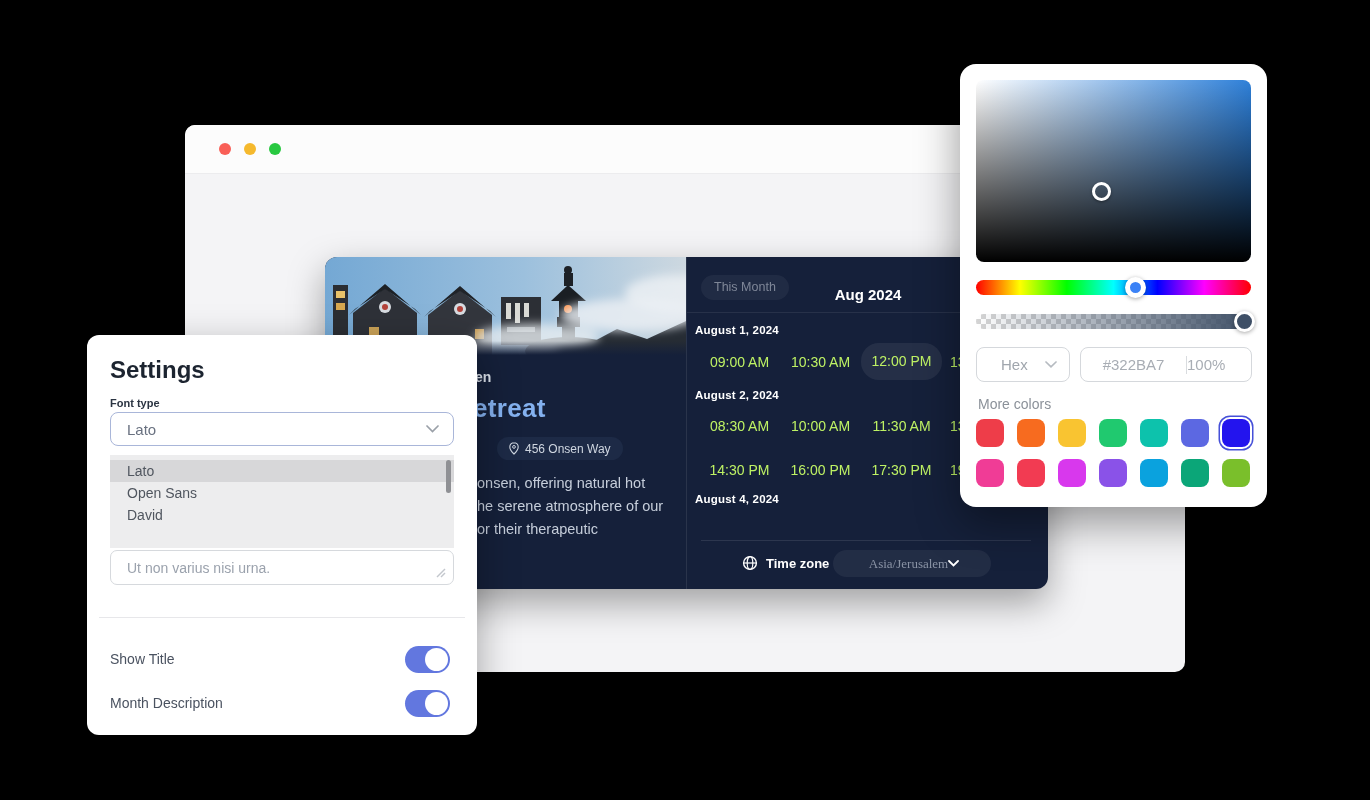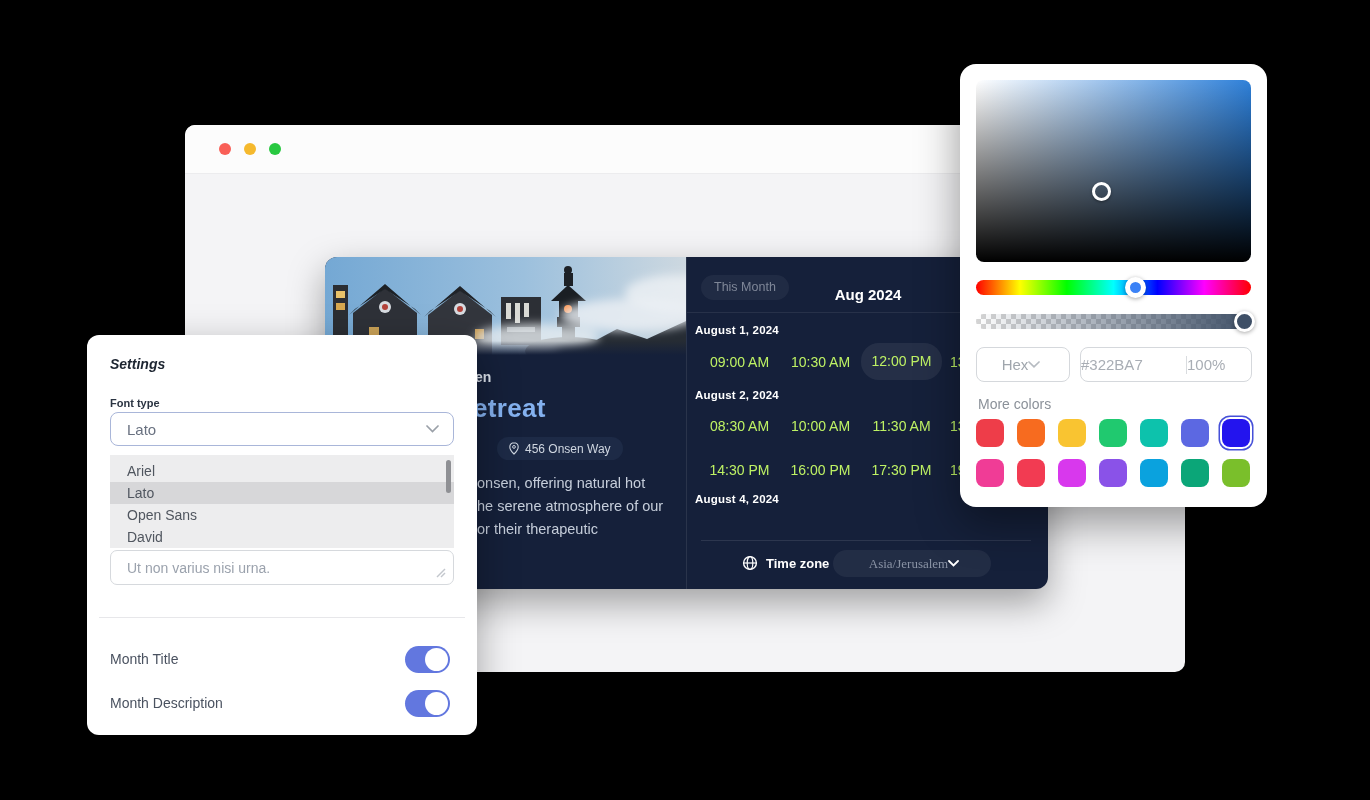--- a/index.html
+++ b/index.html
@@ -42,21 +42,21 @@
   .tz-row{position:absolute;left:0;top:293px;width:100%;height:28px;}
   .tz-label{position:absolute;left:79px;top:6px;font-size:13px;font-weight:700;color:#fff;}
   .tz-globe{position:absolute;left:55px;top:5px;}
   .tz-select{position:absolute;left:146px;top:0;width:158px;height:27px;background:rgba(255,255,255,.06);
              border-radius:14px;display:flex;align-items:center;justify-content:center;
              padding:0 12px 0 16px;box-sizing:border-box;font-size:13px;color:#8a93a5;font-family:Liberation Serif, serif;}
 
   
   .settings{left:87px;top:335px;width:390px;height:400px;background:#fff;border-radius:12px;
             box-shadow:0 14px 40px rgba(0,0,0,.35);}
-  .set-title{position:absolute;left:23px;top:21px;font-size:14px;font-weight:700;color:#1c2430;font-style:italic;}
+  .set-title{position:absolute;left:23px;top:21px;font-size:24px;font-weight:700;color:#1c2430;}
   .set-label{position:absolute;left:23px;top:62px;font-size:11px;font-weight:700;color:#2b3442;}
   .font-select{position:absolute;left:23px;top:77px;width:344px;height:34px;box-sizing:border-box;
                border:1px solid #a9b6d9;border-radius:8px;background:#fff;display:flex;align-items:center;
                justify-content:space-between;padding:0 14px 0 16px;font-size:15px;color:#697180;}
   .font-list{position:absolute;left:23px;top:120px;width:344px;height:93px;background:#ededee;overflow:hidden;}
   .font-opt{height:22px;line-height:22px;padding-left:17px;font-size:14px;color:#50565f;}
   .font-opt.hl{background:#d7d7d9;}
   .list-scrollbar{position:absolute;right:3px;top:5px;width:5px;height:33px;background:#8f9094;border-radius:3px;}
   .sample-input{position:absolute;left:23px;top:215px;width:344px;height:35px;box-sizing:border-box;
                 border:1px solid #d6d9dd;border-radius:7px;background:#fff;display:flex;align-items:center;
@@ -85,25 +85,25 @@
          background-color:#fff;
          background-image:linear-gradient(45deg,#d4d4d4 25%,transparent 25%,transparent 75%,#d4d4d4 75%),
                           linear-gradient(45deg,#d4d4d4 25%,transparent 25%,transparent 75%,#d4d4d4 75%);
          background-size:10px 10px;background-position:0 0,5px 5px;}
   .alpha-fill{position:absolute;inset:0;border-radius:8px;
               background:linear-gradient(to right,rgba(62,79,102,0),rgba(62,79,102,1));}
   .alpha-handle{position:absolute;right:-4px;top:-3px;width:15px;height:15px;background:#3e4f66;
                 border:3px solid #fff;border-radius:50%;box-shadow:0 1px 4px rgba(0,0,0,.35);}
   .hex-select{position:absolute;left:16px;top:283px;width:94px;height:35px;box-sizing:border-box;
               border:1.5px solid #d5d8dc;border-radius:8px;display:flex;align-items:center;
-              justify-content:center;padding:0 12px 0 8px;font-size:15px;color:#a0a6ad;}
+              justify-content:space-between;padding:0 12px 0 24px;font-size:15px;color:#a0a6ad;}
   .hex-value{position:absolute;left:120px;top:283px;width:172px;height:35px;box-sizing:border-box;
              border:1.5px solid #d5d8dc;border-radius:8px;display:flex;align-items:center;
              font-size:15px;color:#a8adb4;}
-  .hex-value .hx{flex:1;}
+  .hex-value .hx{flex:1;text-align:center;}
   .hex-value .sep{width:1px;height:18px;background:#d9dcdf;}
   .hex-value .pc{width:64px;text-align:left;}
   .more-colors{position:absolute;left:18px;top:332px;font-size:14px;color:#8b9199;}
   .swatch-row{position:absolute;left:16px;display:flex;gap:13px;}
   .sw{width:28px;height:28px;border-radius:8px;}
   .sw.selected{box-shadow:0 0 0 2px #fff,0 0 0 3.5px #4650d8;}
 </style>
 </head>
 <body>
 
@@ -243,39 +243,38 @@
 
   <div class="font-select">
     <span>Lato</span>
     <svg width="13" height="8" viewBox="0 0 13 8">
       <polyline points="1,1 6.5,6.5 12,1" fill="none" stroke="#9aa0a8" stroke-width="1.7" stroke-linecap="round"></polyline>
     </svg>
   </div>
 
   <div class="font-list">
     <div style="height:5px"></div>
-    <div class="font-opt">Ariel</div>
     <div class="font-opt hl">Lato</div>
     <div class="font-opt">Open Sans</div>
     <div class="font-opt">David</div>
     <div class="list-scrollbar"></div>
   </div>
 
   <div class="sample-input">
     <span>Ut non varius nisi urna.</span>
     <svg class="resize-grip" width="11" height="11" viewBox="0 0 11 11">
       <line x1="2" y1="10" x2="10" y2="2" stroke="#c3c7cd" stroke-width="1.4"></line>
       <line x1="6" y1="10" x2="10" y2="6" stroke="#c3c7cd" stroke-width="1.4"></line>
     </svg>
   </div>
 
   <div class="set-div"></div>
 
   <div class="row1">
-    <span class="toggle-row-label">Month Title</span>
+    <span class="toggle-row-label">Show Title</span>
     <div class="toggle">
         <div class="knob"></div>
       </div>
   </div>
   <div class="row2">
     <span class="toggle-row-label">Month Description</span>
     <div class="toggle">
         <div class="knob"></div>
       </div>
   </div>

